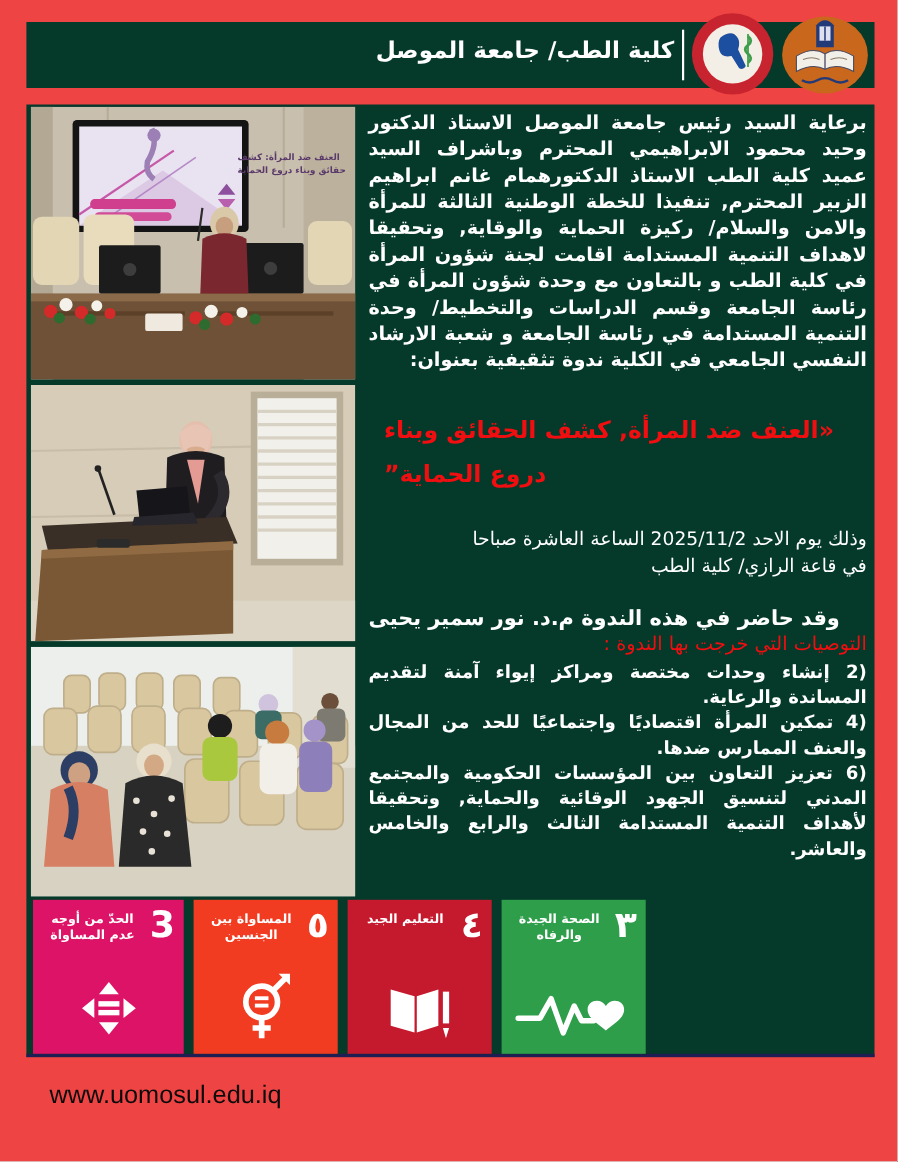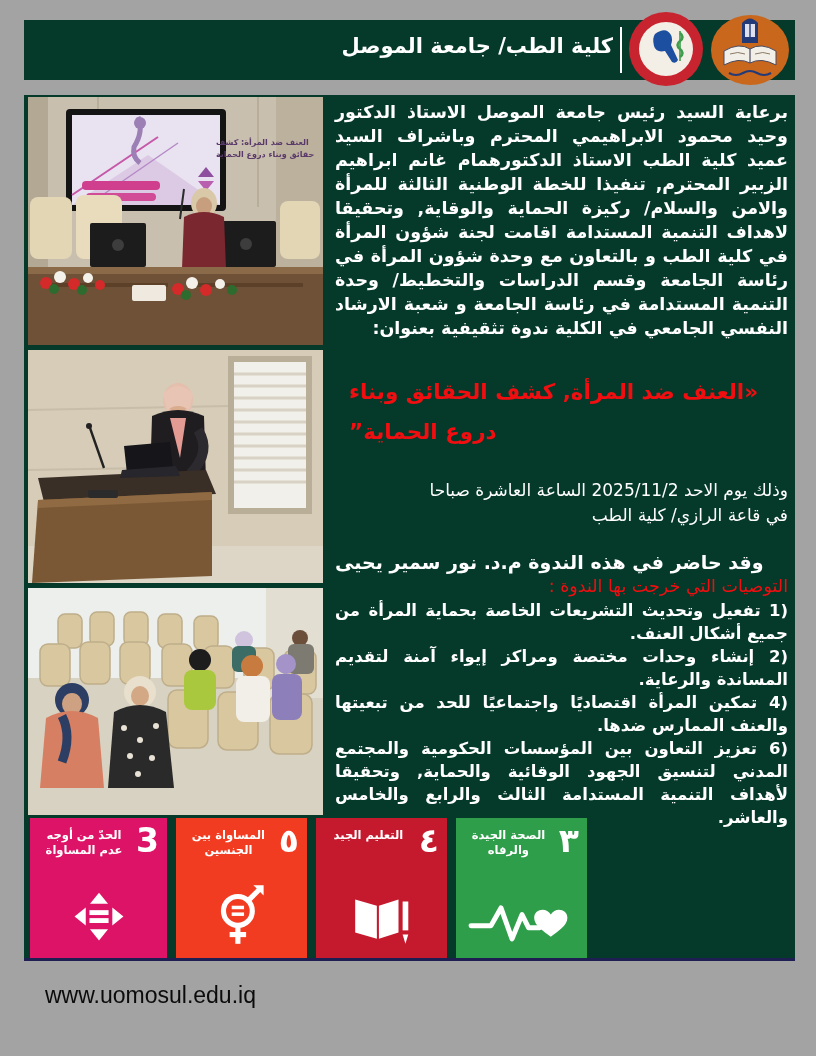--- a/index.html
+++ b/index.html
@@ -1,16 +1,16 @@
 <!DOCTYPE html>
 <html lang="ar"><head>
 <meta charset="utf-8">
 <style>
   html,body{margin:0;padding:0;background:#ffffff;}
-  .page{position:relative;width:816px;height:1056px;background:#a3a3a3;overflow:hidden;
+  .page{position:relative;width:816px;height:1056px;background:#ef4444;overflow:hidden;
         font-family:"DejaVu Sans",sans-serif;}
   
   .header-bar{position:absolute;left:24px;top:20px;width:771px;height:60px;background:#05392a;}
   .header-title{position:absolute;right:182px;top:14px;color:#ffffff;font-size:21px;font-weight:bold;
         direction:rtl;white-space:nowrap;}
   .header-sep{position:absolute;right:173px;top:7px;width:2px;height:46px;background:#ffffff;}
   .logo-med{position:absolute;left:627px;top:10px;}
   .logo-uni{position:absolute;left:709px;top:13px;}
   
   .main{position:absolute;left:24px;top:95px;width:771px;height:866px;background:#05392a;
@@ -213,23 +213,22 @@
     </svg>
 
     <div class="content">
       <p class="intro">برعاية السيد رئيس جامعة الموصل الاستاذ الدكتور وحيد محمود الابراهيمي المحترم وباشراف السيد عميد كلية الطب الاستاذ الدكتورهمام غانم ابراهيم الزبير المحترم, تنفيذا للخطة الوطنية الثالثة للمرأة والامن والسلام/ ركيزة الحماية والوقاية, وتحقيقا لاهداف التنمية المستدامة اقامت لجنة شؤون المرأة في كلية الطب و بالتعاون مع وحدة شؤون المرأة في رئاسة الجامعة وقسم الدراسات والتخطيط/ وحدة التنمية المستدامة  في رئاسة الجامعة و شعبة الارشاد النفسي الجامعي في الكلية  ندوة تثقيفية بعنوان:</p>
       <div class="sem-title">«العنف ضد المرأة, كشف الحقائق وبناء دروع الحماية”</div>
       <div class="dt dt1">وذلك  يوم الاحد 2025/11/2 الساعة العاشرة صباحا</div>
       <div class="dt">في قاعة الرازي/ كلية الطب</div>
       <div class="lect">وقد حاضر في هذه الندوة  م.د. نور سمير يحيى</div>
       <div class="rec-head">التوصيات التي خرجت بها الندوة :</div>
       <div class="recs">
-        <div class="rec"><span class="rnum">1)</span> <span>تفعيل وتحديث التشريعات الخاصة بحماية المرأة من جميع أشكال العنف.</span></div>
         <div class="rec"><span class="rnum">2)</span> <span>إنشاء وحدات مختصة ومراكز إيواء آمنة لتقديم المساندة والرعاية.</span></div>
-        <div class="rec"><span class="rnum">4)</span> <span>تمكين المرأة اقتصاديًا واجتماعيًا للحد من تبعيتها والعنف الممارس ضدها.</span></div>
+        <div class="rec"><span class="rnum">4)</span> <span>تمكين المرأة اقتصاديًا واجتماعيًا للحد من المجال والعنف الممارس ضدها.</span></div>
         <div class="rec"><span class="rnum">6)</span> <span>تعزيز التعاون بين المؤسسات الحكومية والمجتمع المدني لتنسيق الجهود الوقائية والحماية,  وتحقيقا لأهداف التنمية المستدامة الثالث والرابع والخامس والعاشر.</span></div>
       </div>
     </div>
 
     <div class="sdg-row">
 
       <div class="tile" style="width: 137px; background-color: rgb(221, 19, 103);">
         <div class="tile-head">
           <div class="tile-num">3</div>
           <div class="tile-label">الحدّ من أوجه عدم المساواة</div>

